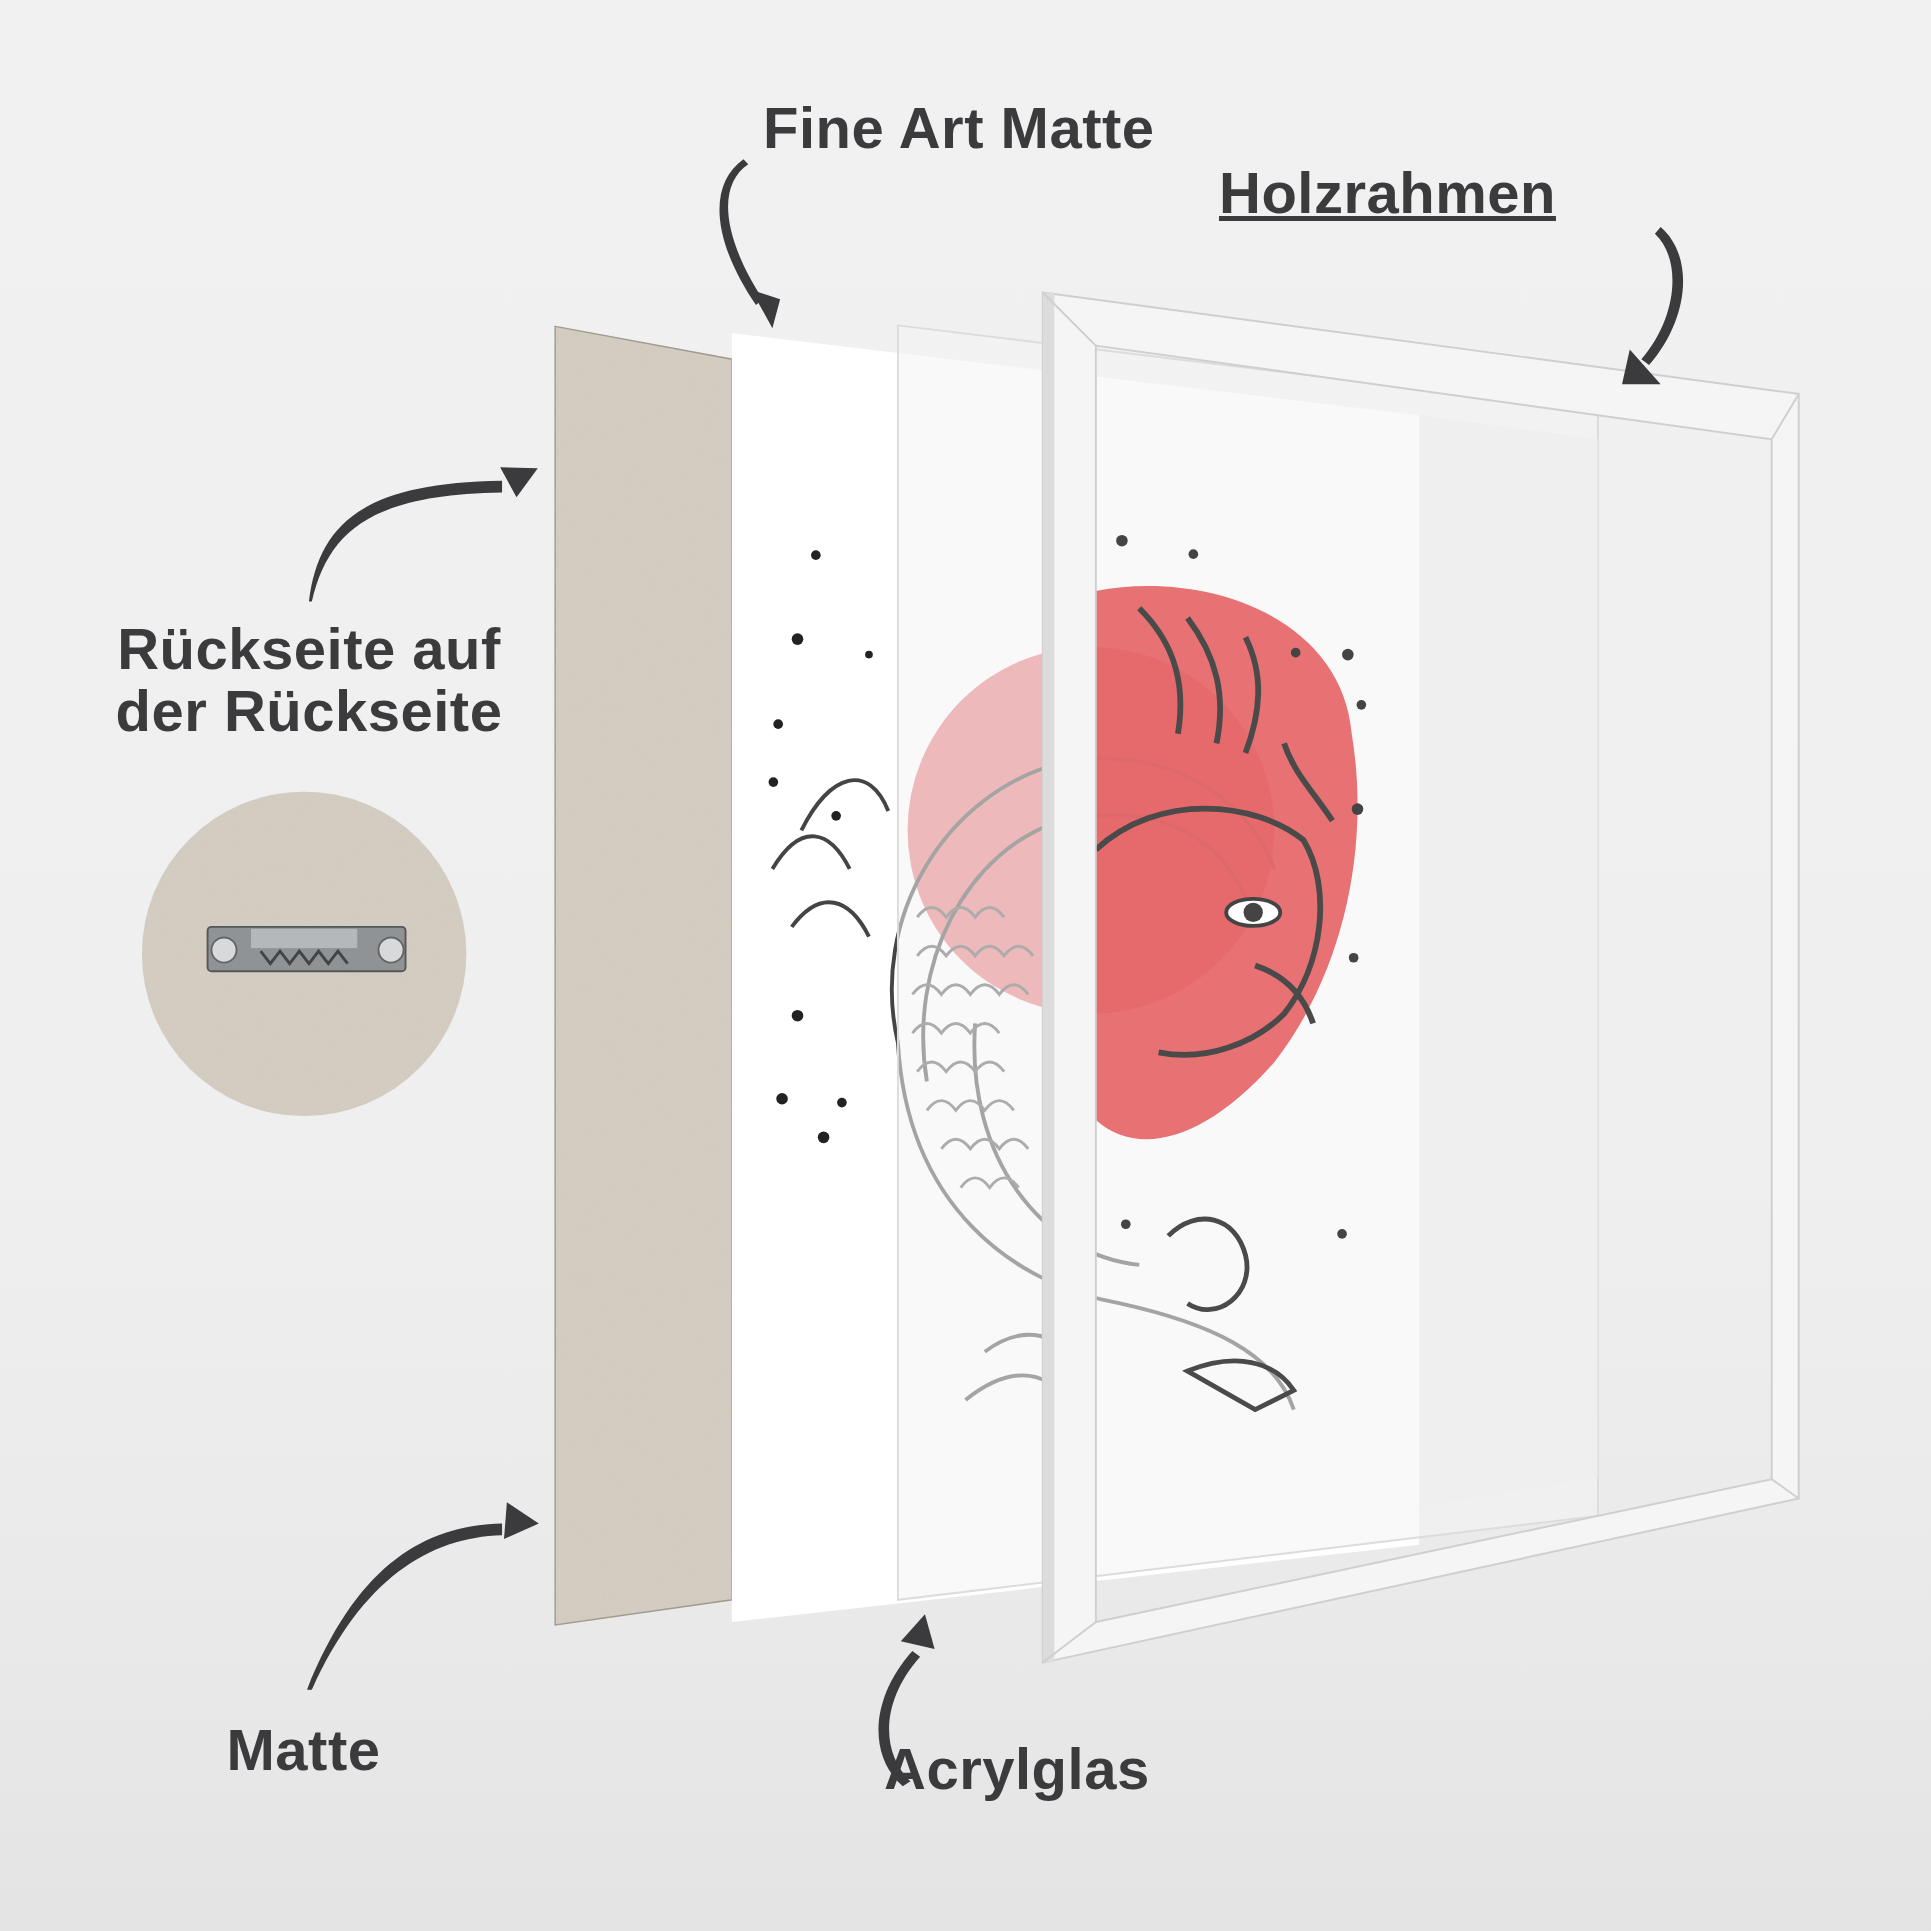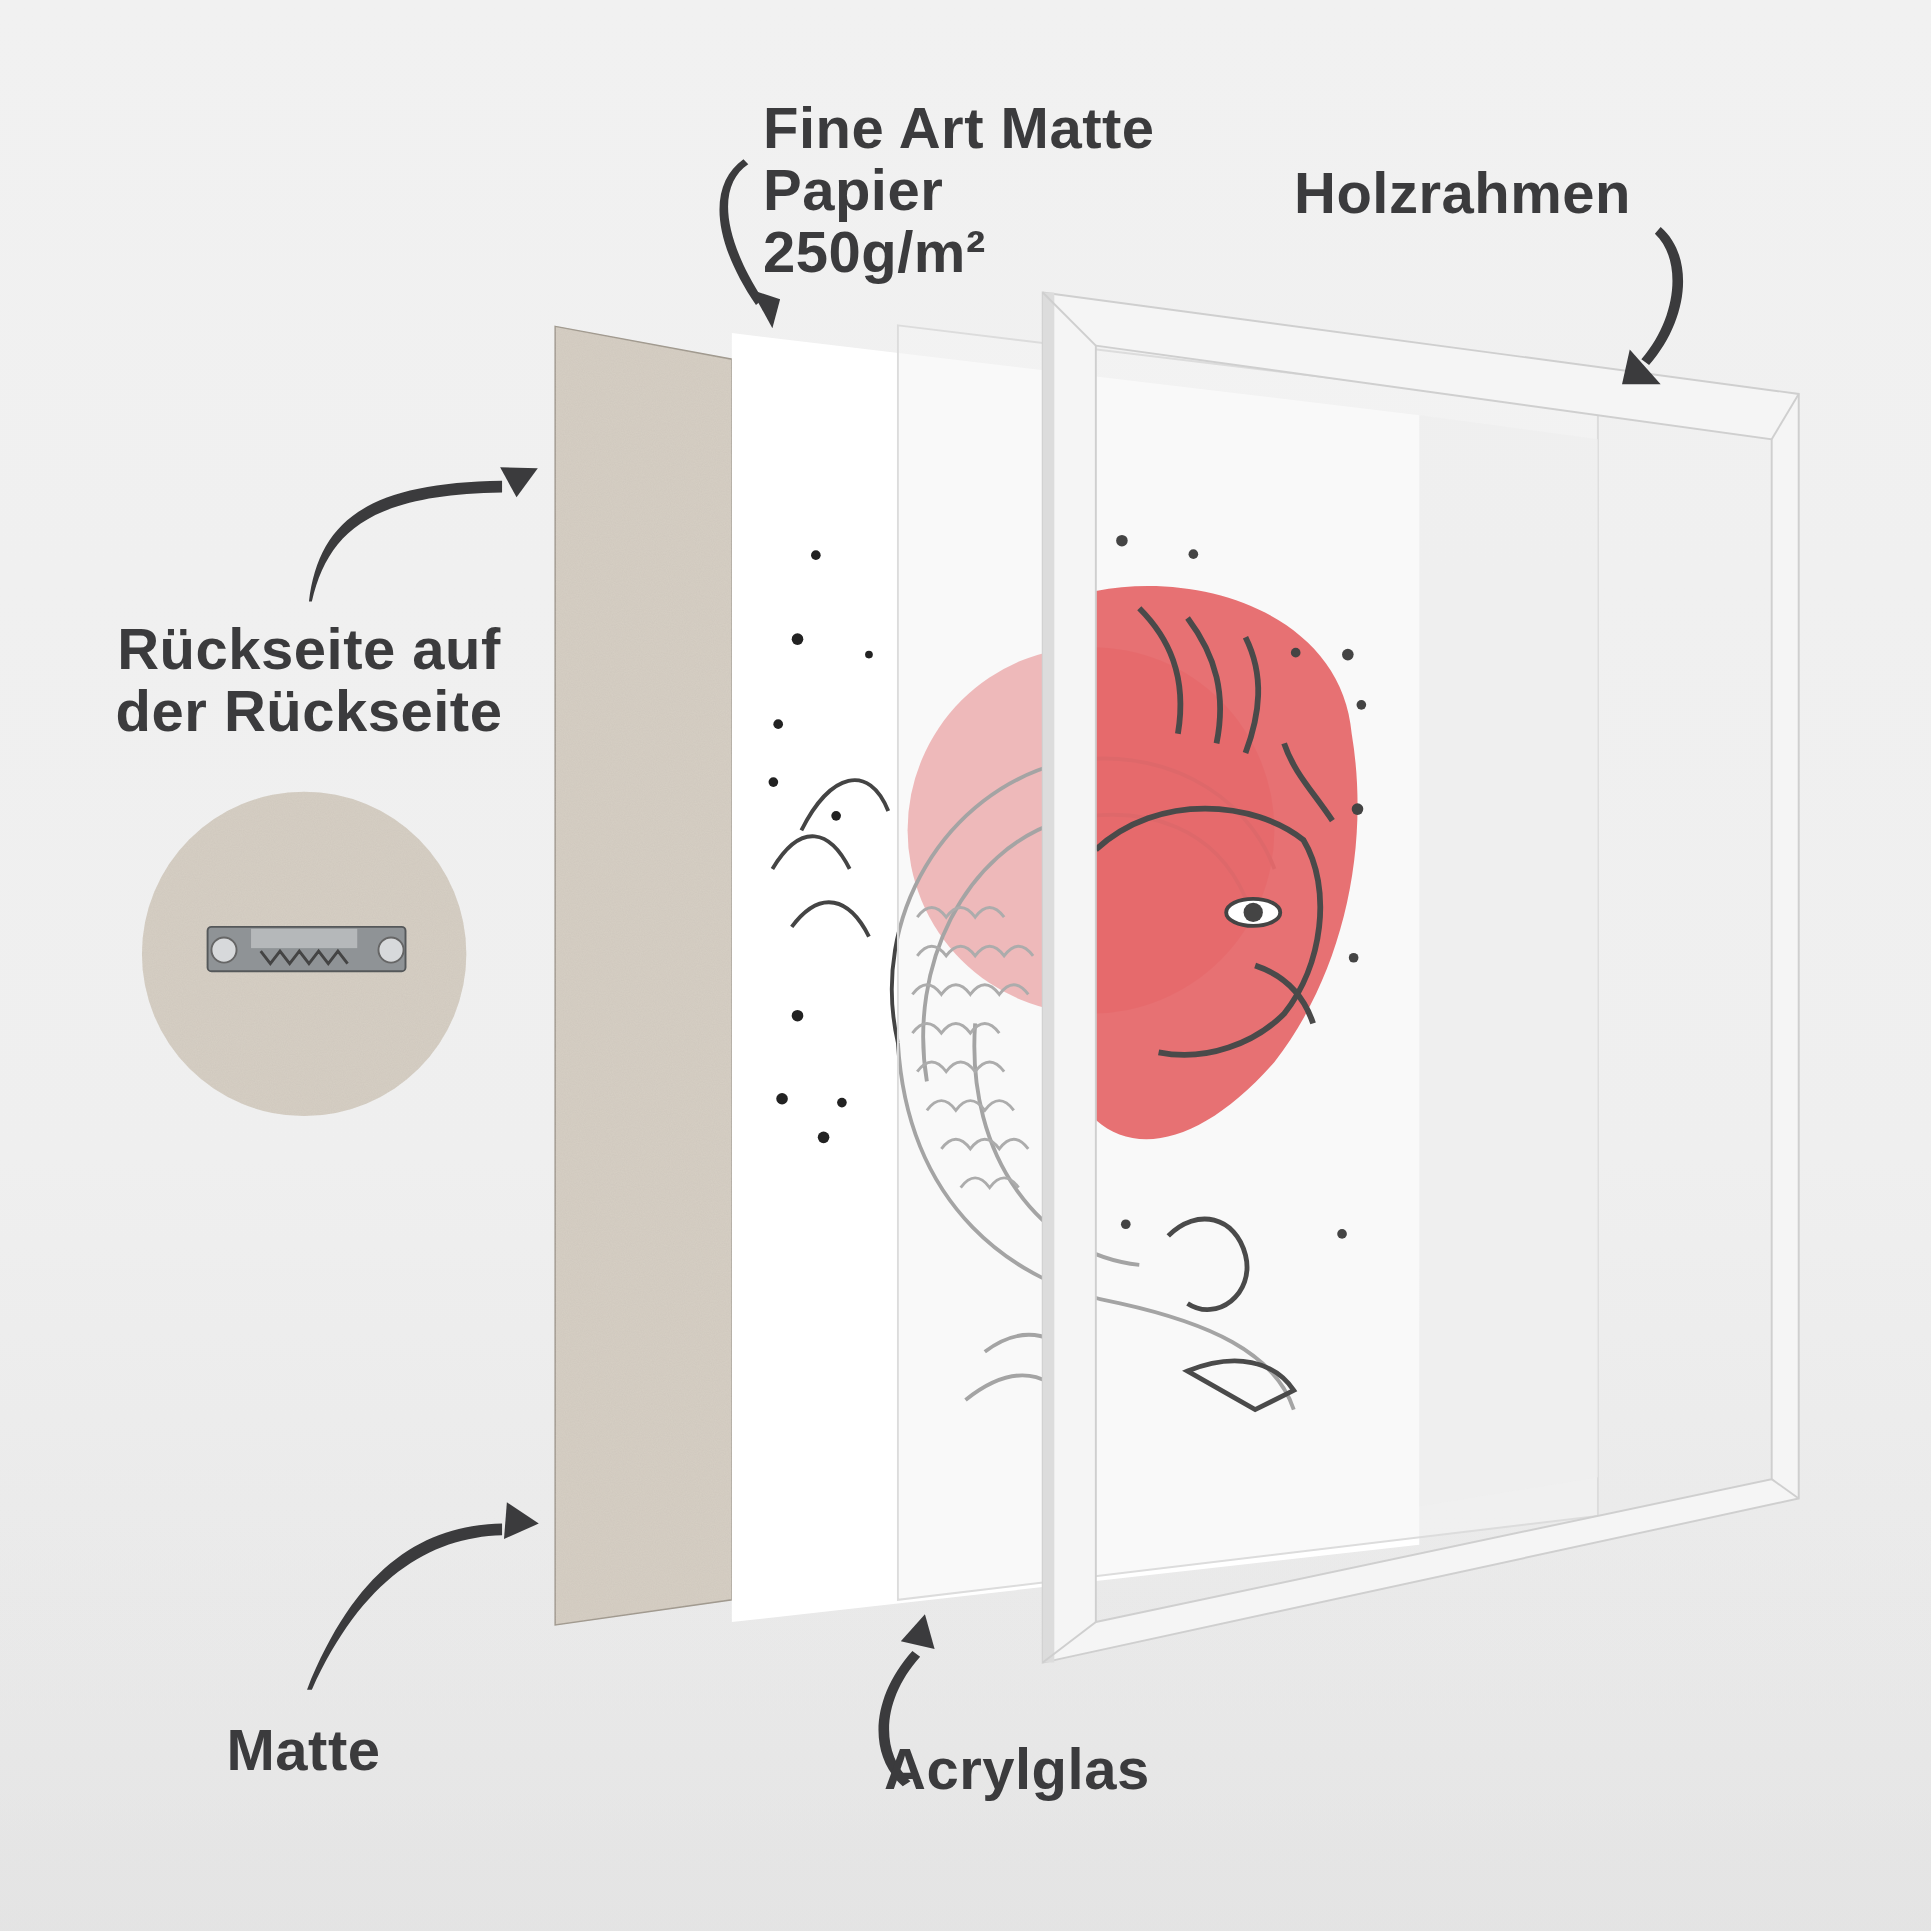--- a/index.html
+++ b/index.html
@@ -149,24 +149,23 @@
       <path d="M318,1750 C370,1620 440,1580 520,1578 L520,1590 C445,1592 375,1635 323,1750 Z"></path>
       <polygon points="525,1556 558,1578 522,1594"></polygon>
 
       <path d="M935,1850 C900,1820 900,1760 945,1710 L953,1716 C912,1762 912,1815 943,1845 Z"></path>
       <polygon points="933,1700 958,1672 968,1708"></polygon>
     </g>
   </svg>
 
   <div class="label" style="left:763px; top:97px; width:406px; text-align:left;">
     <span>Fine Art Matte</span>
-    <span>Papier 250g/m²</span>
   </div>
 
-  <div class="label" style="left:1294px; top:162px; width:309px; text-align:left;">
+  <div class="label" style="left:1219px; top:162px; width:309px; text-align:left;text-decoration:underline;">
     <span>Holzrahmen</span>
   </div>
 
   <div class="label" style="left:106px; top:618px; width:406px;">
     <span>Rückseite auf</span>
     <span>der Rückseite</span>
   </div>
 
   <div class="label" style="left:154px; top:1719px; width:299px;">
     <span>Matte</span>

